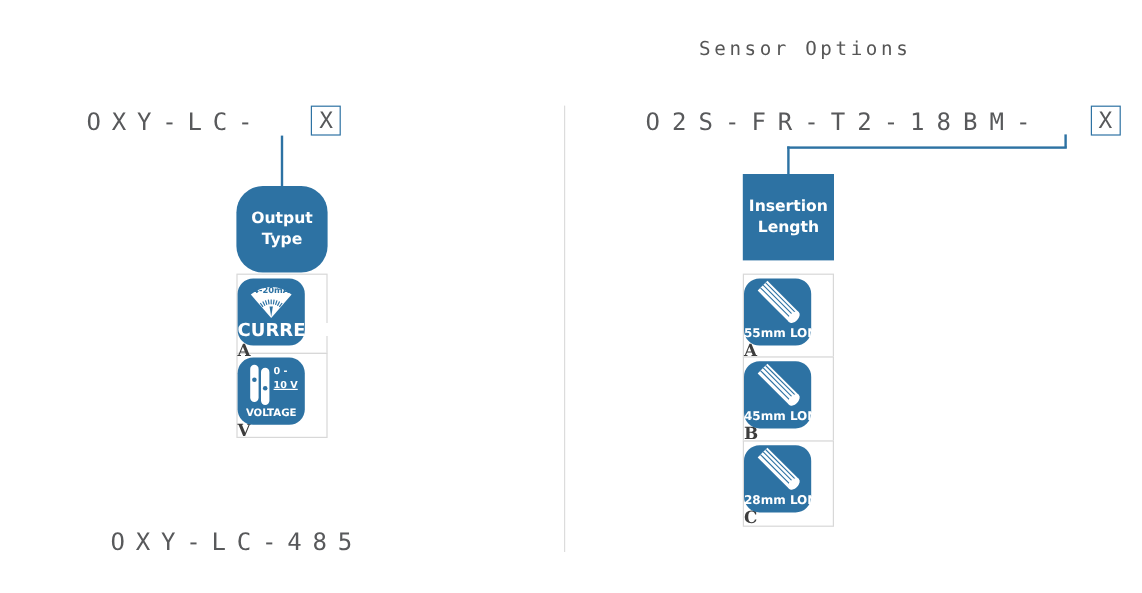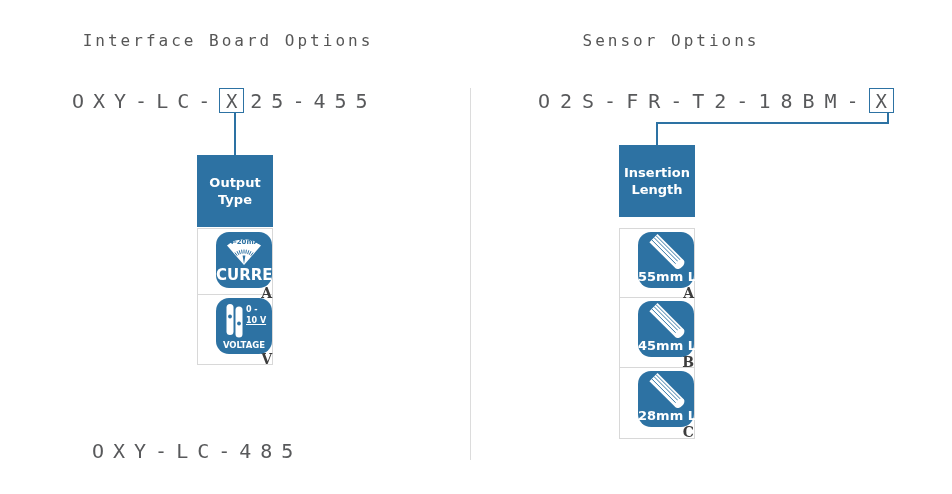--- a/index.html
+++ b/index.html
@@ -11,93 +11,92 @@
     position:absolute;top:31px;text-align:center;
     font-family:"DejaVu Sans Mono",monospace;
     font-size:16px;letter-spacing:3px;color:#565656;white-space:nowrap;
   }
   .title-left{left:0;width:456px;}
   .title-right{left:476px;width:390px;}
   .partnum{
     position:absolute;display:flex;align-items:center;height:27px;
     font-family:"DejaVu Sans Mono",monospace;font-size:20px;color:#58595b;
     white-space:nowrap;
+    gap:40px;
   }
   .pn-left{left:72px;top:87px;letter-spacing:9px;}
   .pn-right{left:538px;top:87px;letter-spacing:10px;}
   .pn-bottom{left:92px;top:437px;letter-spacing:9px;}
   .xbox{
     display:inline-flex;align-items:center;justify-content:center;
     width:25px;height:25px;border:1px solid #2d72a3;
     letter-spacing:0;font-size:19px;color:#58595b;box-sizing:border-box;
     margin-right:6px;
   }
   .connector{position:absolute;background:#2d72a3;}
   .cat-box{
     position:absolute;width:76px;height:72px;background:#2d72a3;
     display:flex;flex-direction:column;align-items:center;justify-content:center;
     color:#fff;font-weight:bold;font-size:13px;line-height:17px;text-align:center;
     box-sizing:border-box;
   }
   .tile-col{position:absolute;width:76px;}
   .tile{
     border:1px solid #d8d8d8;background:#fff;box-sizing:border-box;
-    display:flex;flex-direction:column;align-items:flex-end;margin-top:-1px;
+    display:flex;flex-direction:column;align-items:flex-start;margin-top:-1px;
   }
   .tile:first-child{margin-top:0;}
   .tile-icon{
     position:relative;width:56px;height:56px;margin-top:3px;
     background:#2d72a3;border-radius:13px;flex:0 0 auto;
   }
   .tile-icon svg{position:absolute;left:0;top:0;}
   .icon-caption{
     position:absolute;left:0;width:100%;text-align:center;color:#fff;
     font-weight:bold;white-space:nowrap;
   }
   .cap-current{bottom:4px;font-size:15px;}
   .cap-voltage{bottom:4px;font-size:8.5px;}
-  .cap-probe{bottom:4px;font-size:13px;}
+  .cap-probe{bottom:4px;font-size:10px;}
   .range-top{
     position:absolute;top:6px;left:0;width:100%;text-align:center;
     color:#2d72a3;font-size:7px;font-weight:bold;
   }
   .vrange{position:absolute;left:30px;color:#fff;font-size:8px;font-weight:bold;}
   .vr1{top:7px;}
   .vr2{top:18px;text-decoration:underline;}
   .tile-code{
     font-family:"DejaVu Serif",serif;font-weight:bold;font-size:14px;
     line-height:12px;color:#3d3d3d;margin-top:-1px;
   }
   .divider{position:absolute;left:470px;top:88px;width:1px;height:372px;background:#dcdcdc;}
 </style>
 </head>
 <body>
 
 <div class="canvas">
 
-  <div class="section-title title-left">Interface Board Options</div>
   <div class="section-title title-right">Sensor Options</div>
 
   <div class="partnum pn-left">
     <span>OXY-LC-</span>
     <span class="xbox">X</span>
-    <span>25-455</span>
   </div>
 
   <div class="partnum pn-right">
     <span>O2S-FR-T2-18BM-</span>
     <span class="xbox">X</span>
   </div>
 
   <div class="connector" style="left:234px;top:113px;width:1.5px;height:42px;"></div>
   <div class="connector" style="left:887px;top:112px;width:1.5px;height:11px;"></div>
   <div class="connector" style="left:656px;top:122px;width:233px;height:1.5px;"></div>
   <div class="connector" style="left:656px;top:122px;width:1.5px;height:33px;"></div>
 
-  <div class="cat-box" style="left:197px;top:155px;">
+  <div class="cat-box" style="left:197px;top:155px;border-radius:22px;">
     <span>Output</span>
     <span>Type</span>
   </div>
   <div class="cat-box" style="left:619px;top:145px;">
     <span>Insertion</span>
     <span>Length</span>
   </div>
 
   <div class="tile-col" style="left:197px;top:228px;">
 

